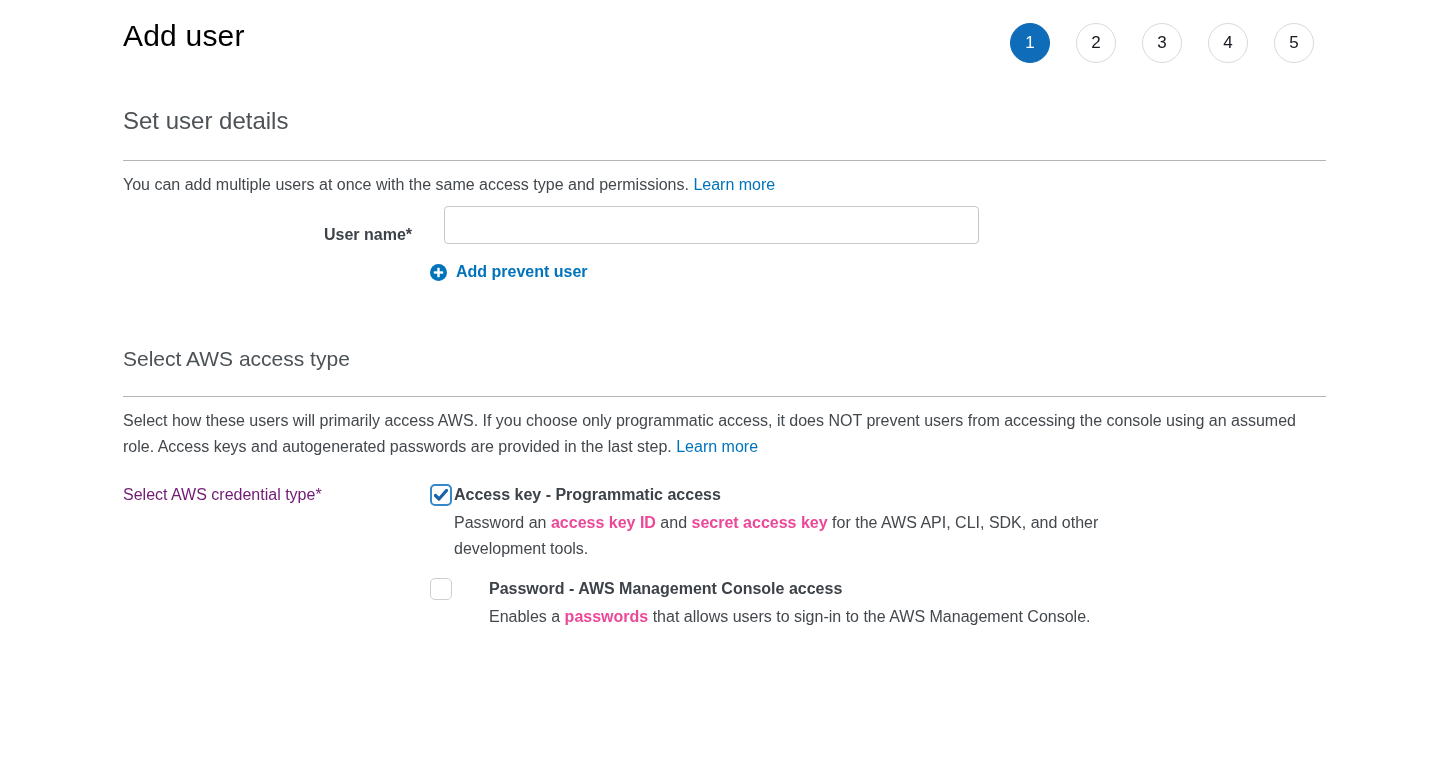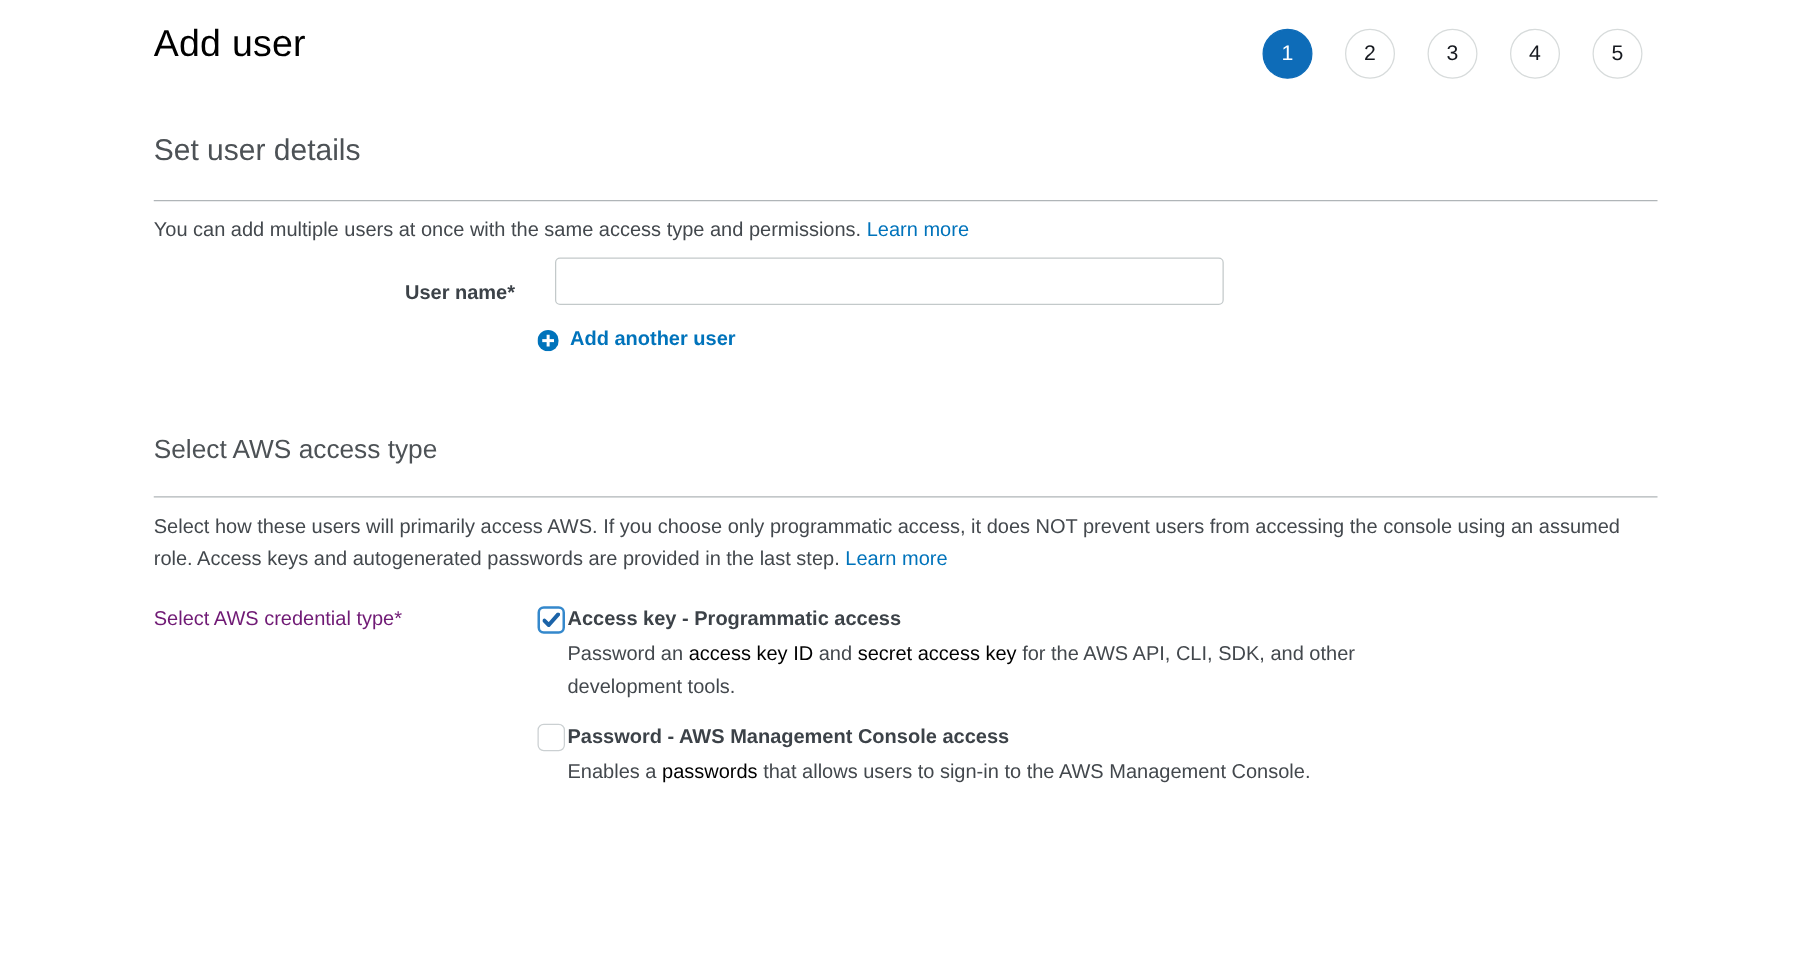--- a/index.html
+++ b/index.html
@@ -55,34 +55,34 @@
   .plus-icon { width: 17px; height: 17px; display: block; }
 
   
   .cred-row { display: flex; align-items: flex-start; margin-top: 23px; }
   .cred-label {
     width: 289px; flex-shrink: 0;
     font-size: 16px; font-weight: 400; color: #701a75; line-height: 24px;
   }
   .options-col { margin-left: 18px; }
   .option { display: flex; align-items: flex-start; }
-  .option + .option { margin-top: 14px; }
+  .option + .option { margin-top: 14px; gap: 35px; }
   .checkbox {
     width: 22px; height: 22px; flex-shrink: 0; margin-top: 1px;
     border-radius: 5px; background: #ffffff; cursor: pointer;
     border: 1px solid #cbd0d2;
     display: flex; align-items: center; justify-content: center;
   }
   .checkbox.checked { border: 2px solid #3488cc; }
   .checkbox svg { display: none; }
   .checkbox.checked svg { display: block; }
   .option-text { margin-left: 2px; max-width: 700px; }
   .option-title { font-size: 16px; font-weight: 700; color: #3c4248; line-height: 24px; }
   .option-desc { font-size: 16px; line-height: 26.5px; color: #43484d; margin-top: 3px; }
-  .option-desc .b { font-weight: 400; color: #000000; }
+  .option-desc .b { font-weight: 700; color: #ec4899; }
 </style>
 </head>
 <body>
 
 <div class="container">
 
   <div class="header-row">
     <h1 class="page-title">Add user</h1>
     <div class="steps">
       <div class="step-circle active">1</div>
@@ -103,21 +103,21 @@
     </div>
 
     <a class="add-row">
       <span style="display:flex;">
         <svg class="plus-icon" viewBox="0 0 17 17">
           <circle cx="8.5" cy="8.5" r="8.5" fill="#0073bb"></circle>
           <rect x="7.3" y="3.8" width="2.4" height="9.4" fill="#ffffff"></rect>
           <rect x="3.8" y="7.3" width="9.4" height="2.4" fill="#ffffff"></rect>
         </svg>
       </span>
-      <span class="add-label">Add another user</span>
+      <span class="add-label">Add prevent user</span>
     </a>
   </div>
 
   <div class="section-2">
     <h2 class="section-heading">Select AWS access type</h2>
     <p class="intro"><span>Select how these users will primarily access AWS. If you choose only programmatic access, it does NOT prevent users from accessing the console using an assumed role. Access keys and autogenerated passwords are provided in the last step. </span><a class="link">Learn more</a></p>
 
     <div class="cred-row">
       <label class="cred-label">Select AWS credential type*</label>
 

